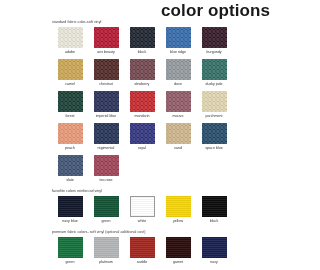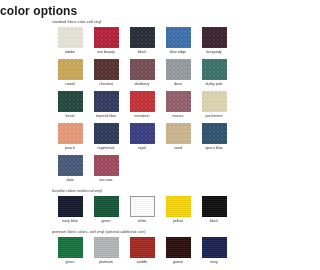--- a/index.html
+++ b/index.html
@@ -16,22 +16,22 @@
     -webkit-font-smoothing: antialiased;
   }
   .page {
     width: 270px;
     height: 270px;
     box-sizing: border-box;
     padding: 4px 0 0 0;
     position: relative;
   }
   .title {
-    text-align: left;
-    font-size: 12px;
+    text-align: right;
+    font-size: 17px;
     font-weight: bold;
     letter-spacing: 0.1px;
     color: #1a1a1a;
     margin: 1px 0 3px 0;
     line-height: 12px;
   }
   .section {
     margin: 0;
   }
   .section-head {

